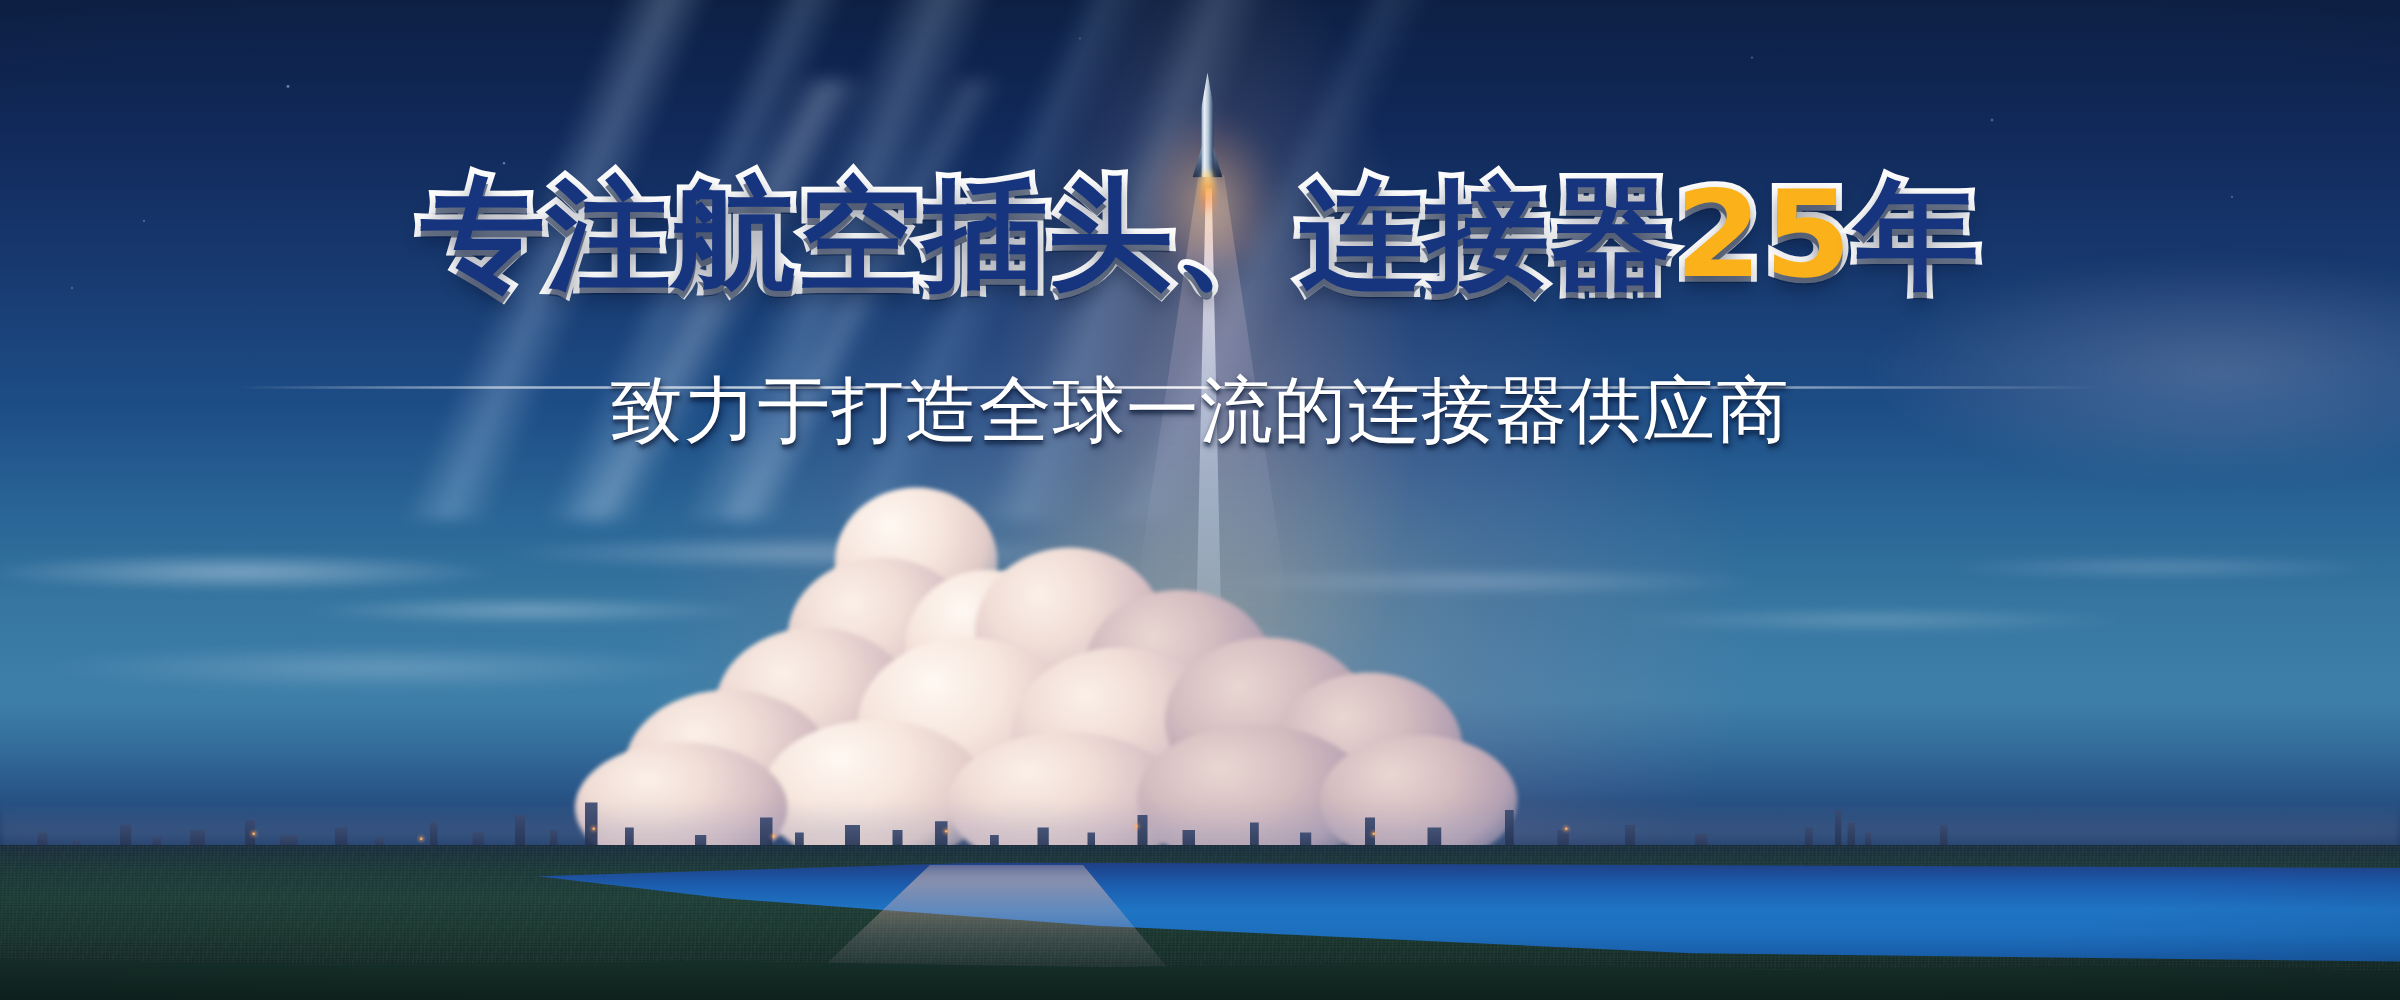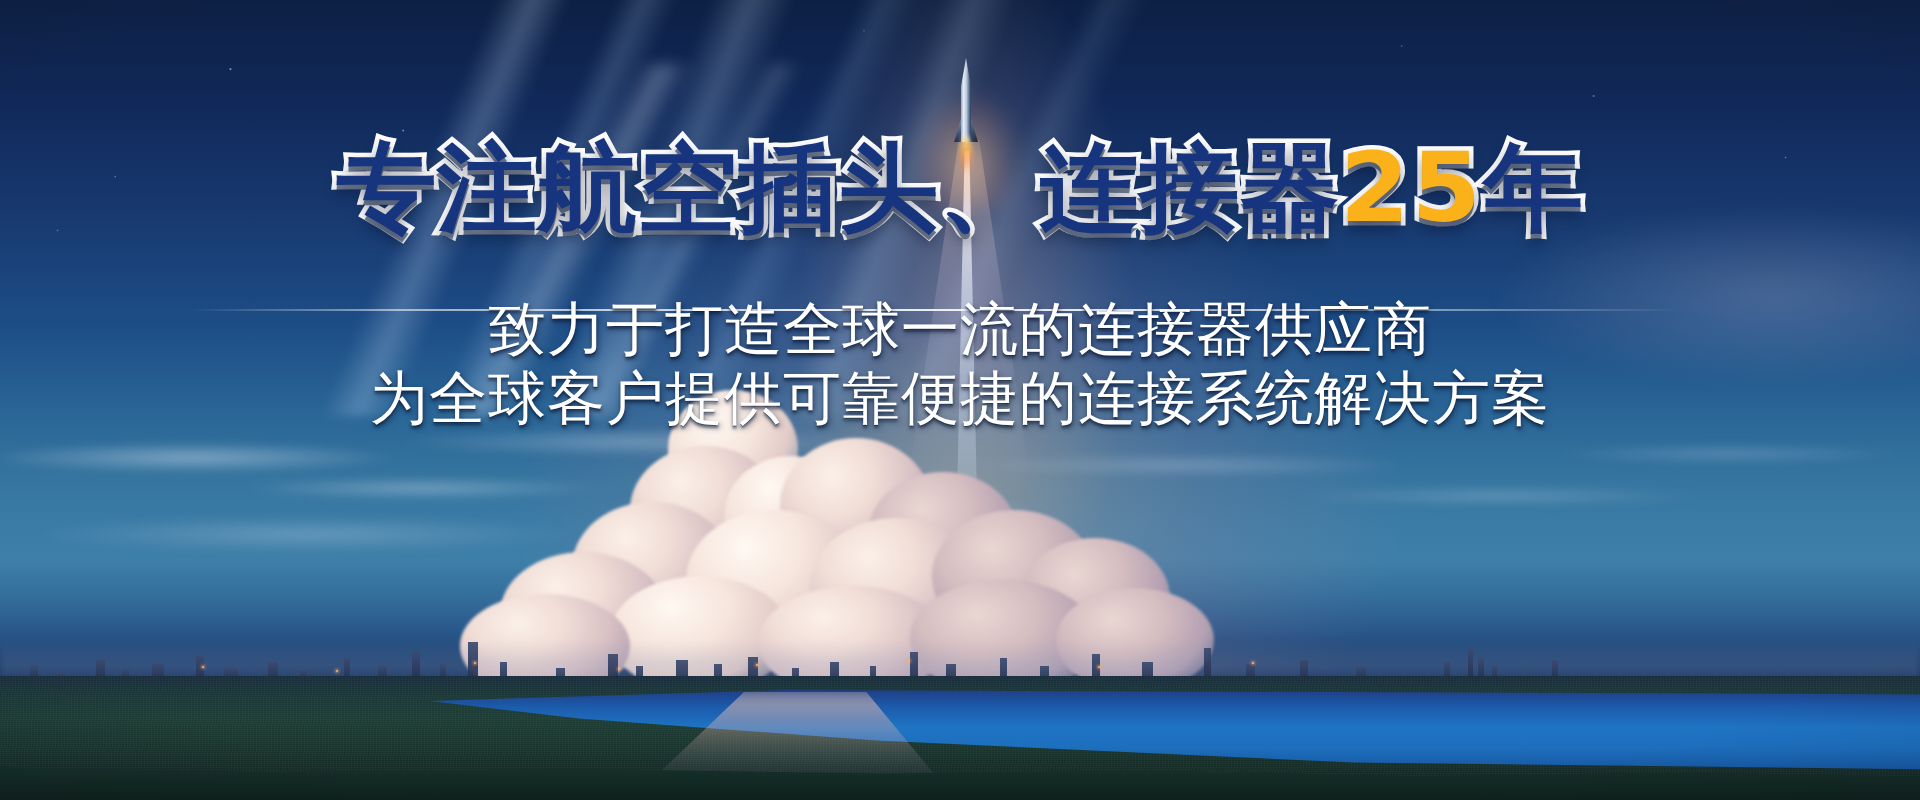--- a/index.html
+++ b/index.html
@@ -351,16 +351,15 @@
   <div class="headline">
     <span class="hl-seg hl-blue">专注航空插头、连接器</span>
       <span class="hl-seg hl-gold">25</span>
       <span class="hl-seg hl-blue">年</span>
   </div>
 
   <div class="divider"></div>
 
   <div class="sub">
     <span class="l1">致力于打造全球一流的连接器供应商</span>
-    <span class="l2">为全球客户提供可靠便捷的连接系统解决方案</span>
   </div>
 
 </div>
 
 </body></html>

